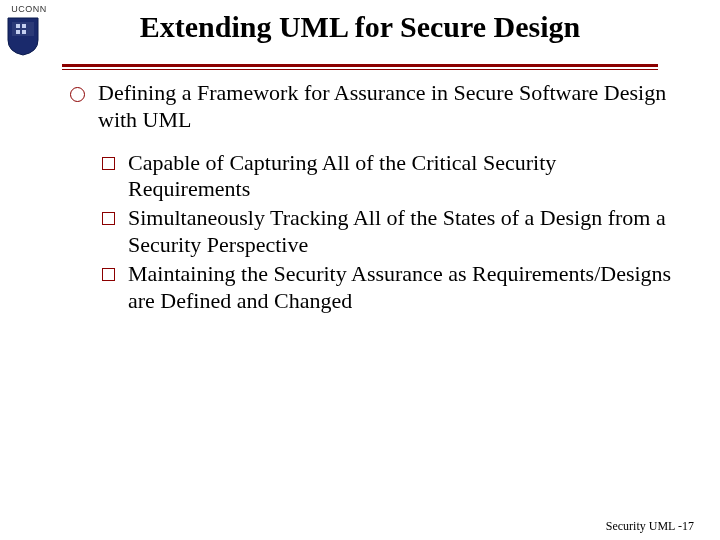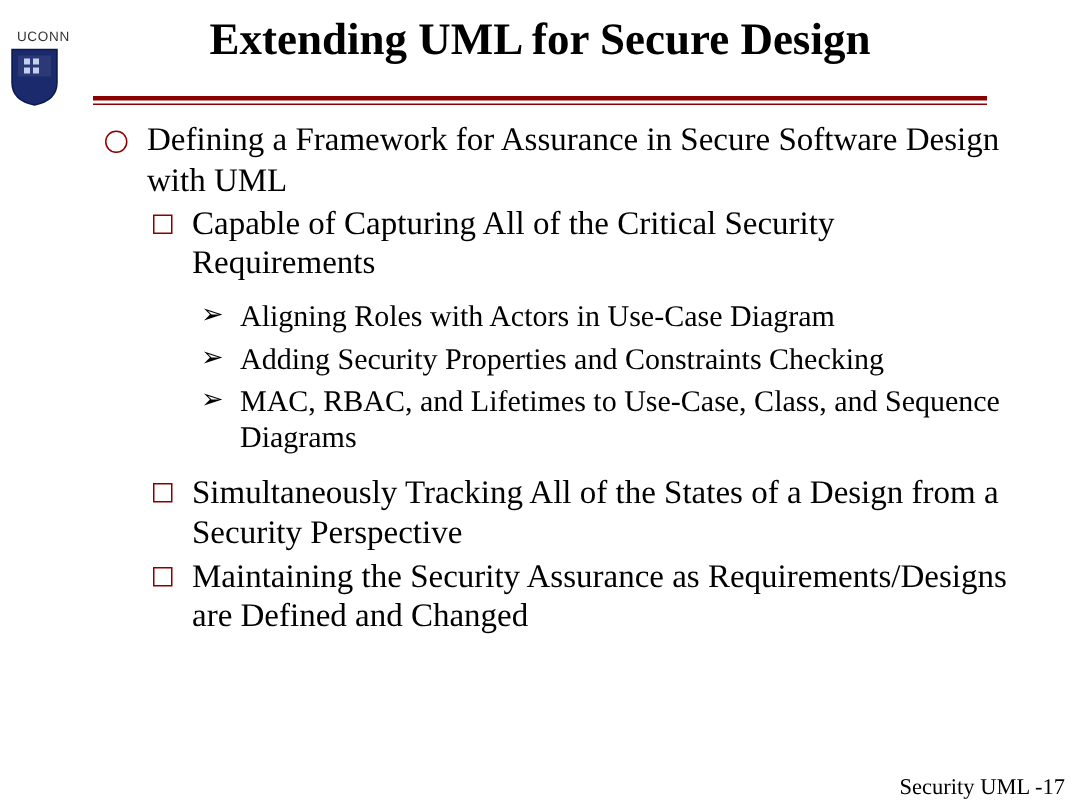--- a/index.html
+++ b/index.html
@@ -7,21 +7,21 @@
     width: 720px;
     height: 540px;
     background: #fff;
     font-family: "Times New Roman", Times, serif;
     color: #000;
     position: relative;
     overflow: hidden;
   }
   .logo {
     position: absolute;
-    top: 19px;
+    top: 4px;
     left: 6px;
     width: 46px;
   }
   .logo-top {
     font-family: "Trebuchet MS", Arial, sans-serif;
     font-size: 9px;
     letter-spacing: 0.5px;
     color: #333;
     text-align: center;
     margin-bottom: 2px;
@@ -62,21 +62,21 @@
     content: "";
     position: absolute;
     left: 0;
     top: 7px;
     width: 13px;
     height: 13px;
     border: 1.5px solid #8b0000;
     border-radius: 50%;
   }
   .lvl2 {
-    margin-top: 2px;
+    margin-top: 16px;
   }
   .lvl2 > li {
     position: relative;
     padding-left: 30px;
     margin-bottom: 2px;
   }
   .lvl2 > li::before {
     content: "";
     position: absolute;
     left: 4px;
@@ -99,23 +99,23 @@
   .lvl3 > li::before {
     content: "➢";
     position: absolute;
     left: 0;
     top: 0;
     font-size: 18px;
     color: #000;
   }
   .footer {
     position: absolute;
-    right: 10px;
+    right: 26px;
     bottom: 6px;
-    font-size: 15px;
+    font-size: 12px;
     color: #000;
   }
 </style>
 </head>
 <body>
 
 <div class="logo">
   <div class="logo-top">
     <span>UCONN</span>
   </div>
@@ -133,31 +133,20 @@
 <div class="rule"></div>
 <div class="rule-thin"></div>
 
 <div class="content">
   <ul class="lvl1">
     <li>
       <span>Defining a Framework for Assurance in Secure Software Design with UML</span>
       <ul class="lvl2">
         <li>
           <span>Capable of Capturing All of the Critical Security Requirements</span>
-          <ul class="lvl3">
-            <li>
-              <span>Aligning Roles with Actors in Use-Case Diagram</span>
-            </li>
-            <li>
-              <span>Adding Security Properties and Constraints Checking</span>
-            </li>
-            <li>
-              <span>MAC, RBAC, and Lifetimes to Use-Case, Class, and Sequence Diagrams</span>
-            </li>
-          </ul>
         </li>
         <li>
           <span>Simultaneously Tracking All of the States of a Design from a Security Perspective</span>
         </li>
         <li>
           <span>Maintaining the Security Assurance as Requirements/Designs are Defined and Changed</span>
         </li>
       </ul>
     </li>
   </ul>

